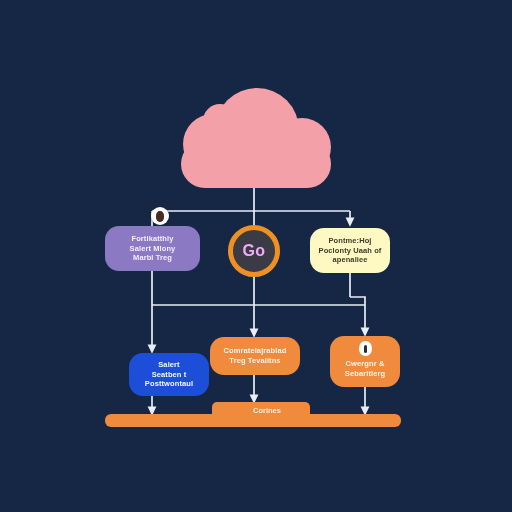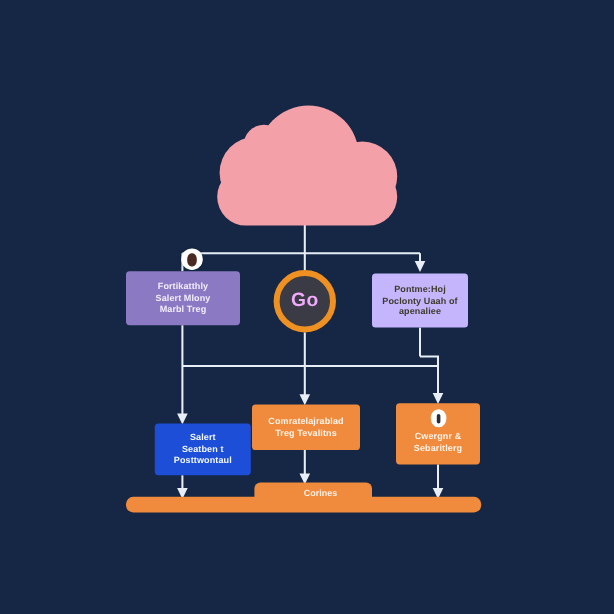--- a/index.html
+++ b/index.html
@@ -58,42 +58,42 @@
 
   
   .node {
     position: absolute;
     box-sizing: border-box;
     display: flex;
     flex-direction: column;
     align-items: center;
     justify-content: center;
     text-align: center;
-    border-radius: 3px;
+    border-radius: 14px;
     padding: 4px 6px;
   }
   .node .line {
     display: block;
     white-space: nowrap;
     line-height: 1.32;
     letter-spacing: .1px;
   }
 
   
   .n-purple {
     left: 105px; top: 226px; width: 95px; height: 45px;
     background: #8c79c4;
     color: #f3eefb;
     font-size: 7.5px;
     font-weight: 700;
   }
   
   .n-yellow {
     left: 310px; top: 228px; width: 80px; height: 45px;
-    background: #c4b5fd;
+    background: #fef9c3;
     color: #3e3a2a;
     font-size: 7.5px;
     font-weight: 700;
   }
   
   .n-blue {
     left: 112px; top: 353px; width: 80px; height: 43px;
     background: #1d4ed8;
     color: #f2f9ff;
     font-size: 7.5px;

